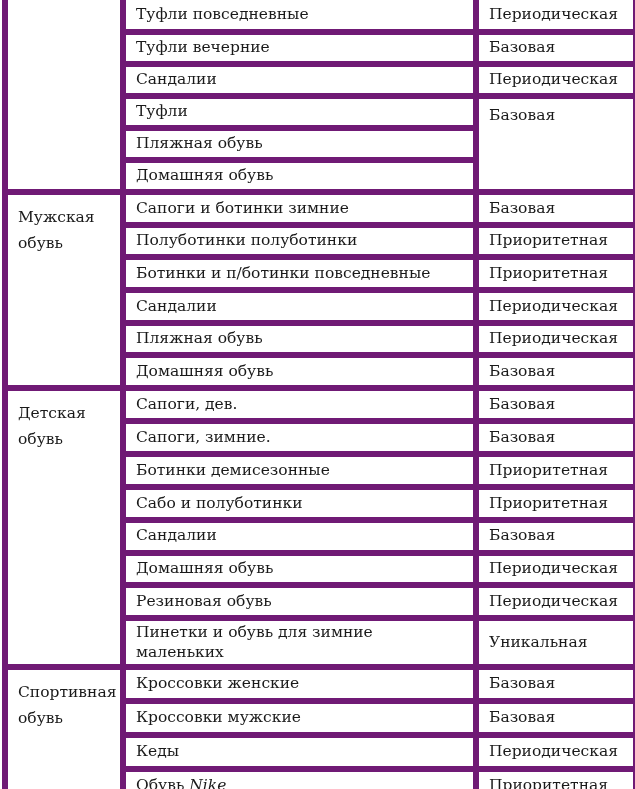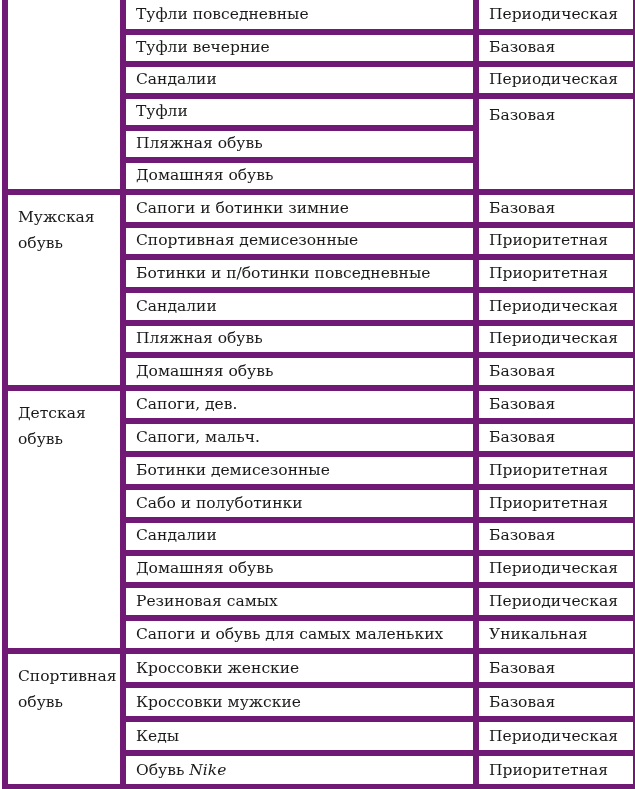--- a/index.html
+++ b/index.html
@@ -98,21 +98,21 @@
         </tr>
         <tr class="sec-0">
           <td class="cell-item">Домашняя обувь</td>
         </tr>
         <tr class="sec-1">
           <td class="cell-category" rowspan="6">Мужская обувь</td>
           <td class="cell-item">Сапоги и ботинки зимние</td>
           <td rowspan="1" class="cell-type">Базовая</td>
         </tr>
         <tr class="sec-1">
-          <td class="cell-item">Спортивная демисезонные</td>
+          <td class="cell-item">Полуботинки полуботинки</td>
           <td rowspan="1" class="cell-type">Приоритетная</td>
         </tr>
         <tr class="sec-1">
           <td class="cell-item">Ботинки и п/ботинки повседневные</td>
           <td rowspan="1" class="cell-type">Приоритетная</td>
         </tr>
         <tr class="sec-1">
           <td class="cell-item">Сандалии</td>
           <td rowspan="1" class="cell-type">Периодическая</td>
         </tr>
@@ -123,45 +123,45 @@
         <tr class="sec-1">
           <td class="cell-item">Домашняя обувь</td>
           <td rowspan="1" class="cell-type">Базовая</td>
         </tr>
         <tr class="sec-2">
           <td class="cell-category" rowspan="8">Детская обувь</td>
           <td class="cell-item">Сапоги, дев.</td>
           <td rowspan="1" class="cell-type">Базовая</td>
         </tr>
         <tr class="sec-2">
-          <td class="cell-item">Сапоги, мальч.</td>
+          <td class="cell-item">Сапоги, зимние.</td>
           <td rowspan="1" class="cell-type">Базовая</td>
         </tr>
         <tr class="sec-2">
           <td class="cell-item">Ботинки демисезонные</td>
           <td rowspan="1" class="cell-type">Приоритетная</td>
         </tr>
         <tr class="sec-2">
           <td class="cell-item">Сабо и полуботинки</td>
           <td rowspan="1" class="cell-type">Приоритетная</td>
         </tr>
         <tr class="sec-2">
           <td class="cell-item">Сандалии</td>
           <td rowspan="1" class="cell-type">Базовая</td>
         </tr>
         <tr class="sec-2">
           <td class="cell-item">Домашняя обувь</td>
           <td rowspan="1" class="cell-type">Периодическая</td>
         </tr>
         <tr class="sec-2">
-          <td class="cell-item">Резиновая самых</td>
+          <td class="cell-item">Резиновая обувь</td>
           <td rowspan="1" class="cell-type">Периодическая</td>
         </tr>
         <tr class="sec-2">
-          <td class="cell-item">Сапоги и обувь для самых маленьких</td>
+          <td class="cell-item">Пинетки и обувь для зимние маленьких</td>
           <td rowspan="1" class="cell-type">Уникальная</td>
         </tr>
         <tr class="sec-3">
           <td class="cell-category" rowspan="4">Спортивная обувь</td>
           <td class="cell-item">Кроссовки женские</td>
           <td rowspan="1" class="cell-type">Базовая</td>
         </tr>
         <tr class="sec-3">
           <td class="cell-item">Кроссовки мужские</td>
           <td rowspan="1" class="cell-type">Базовая</td>

